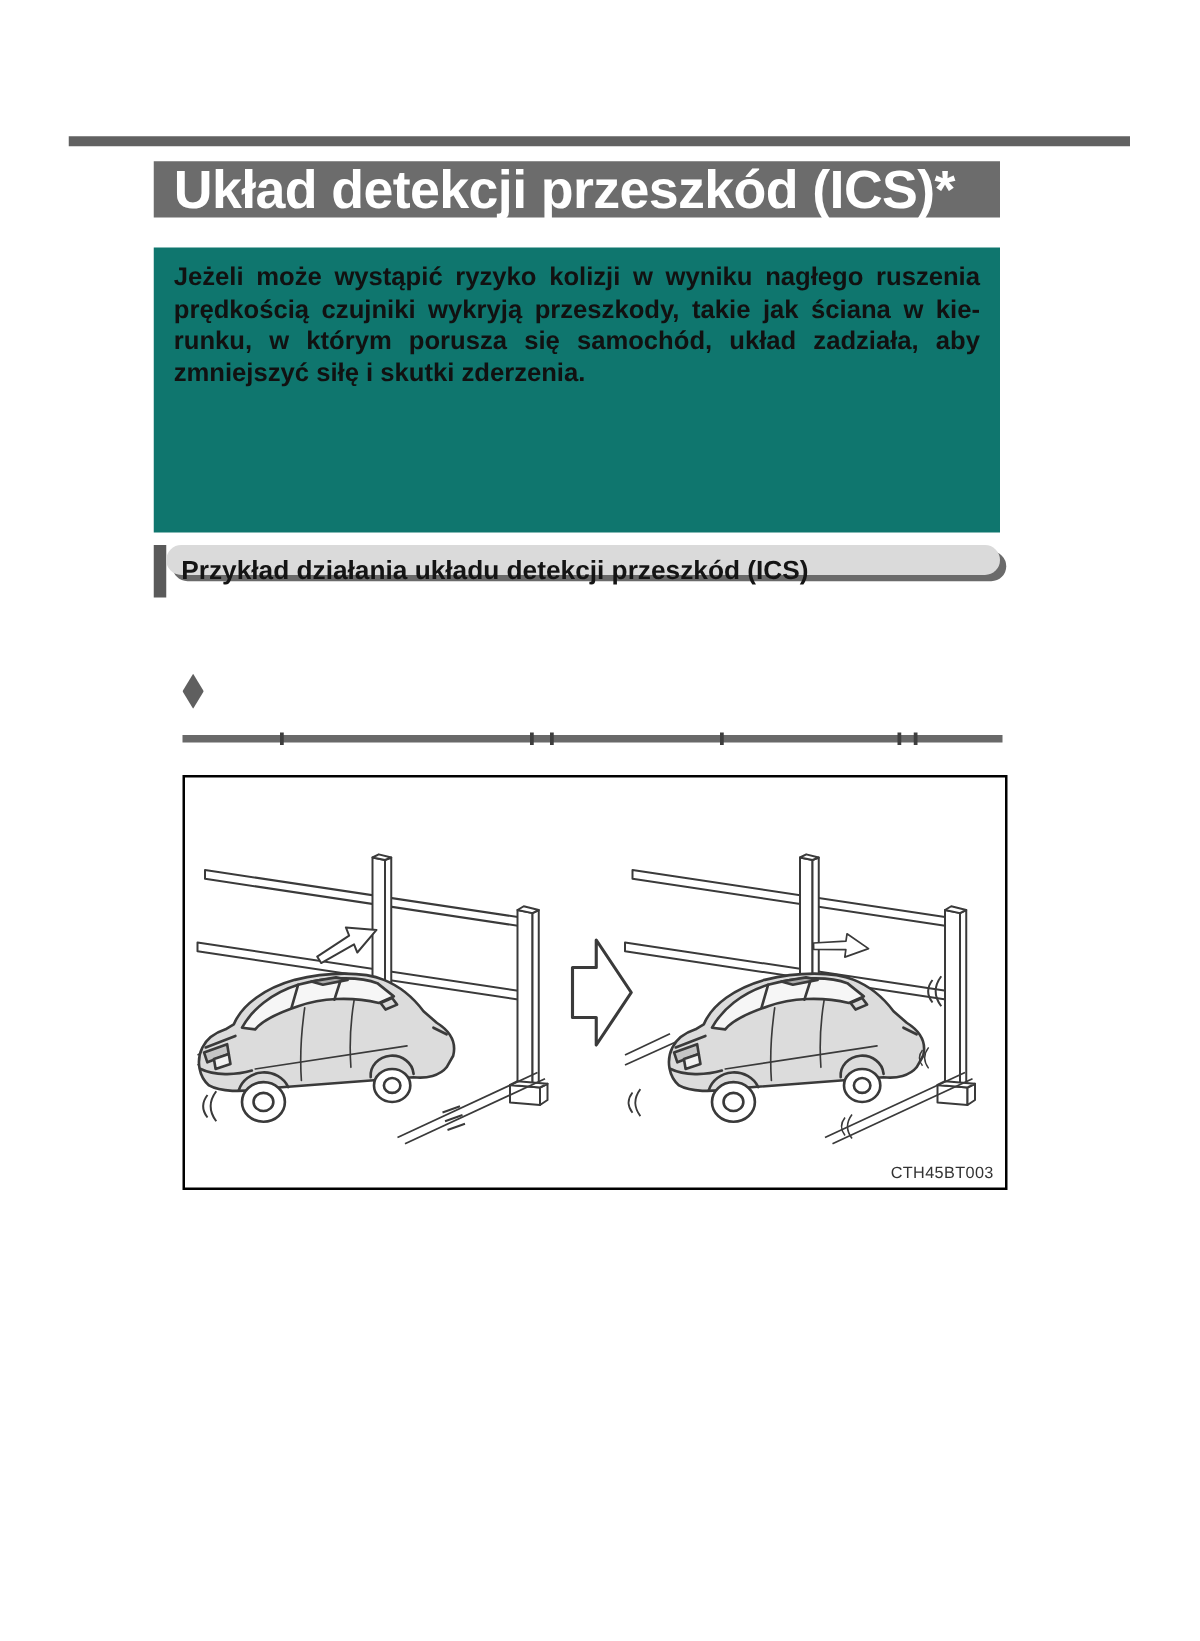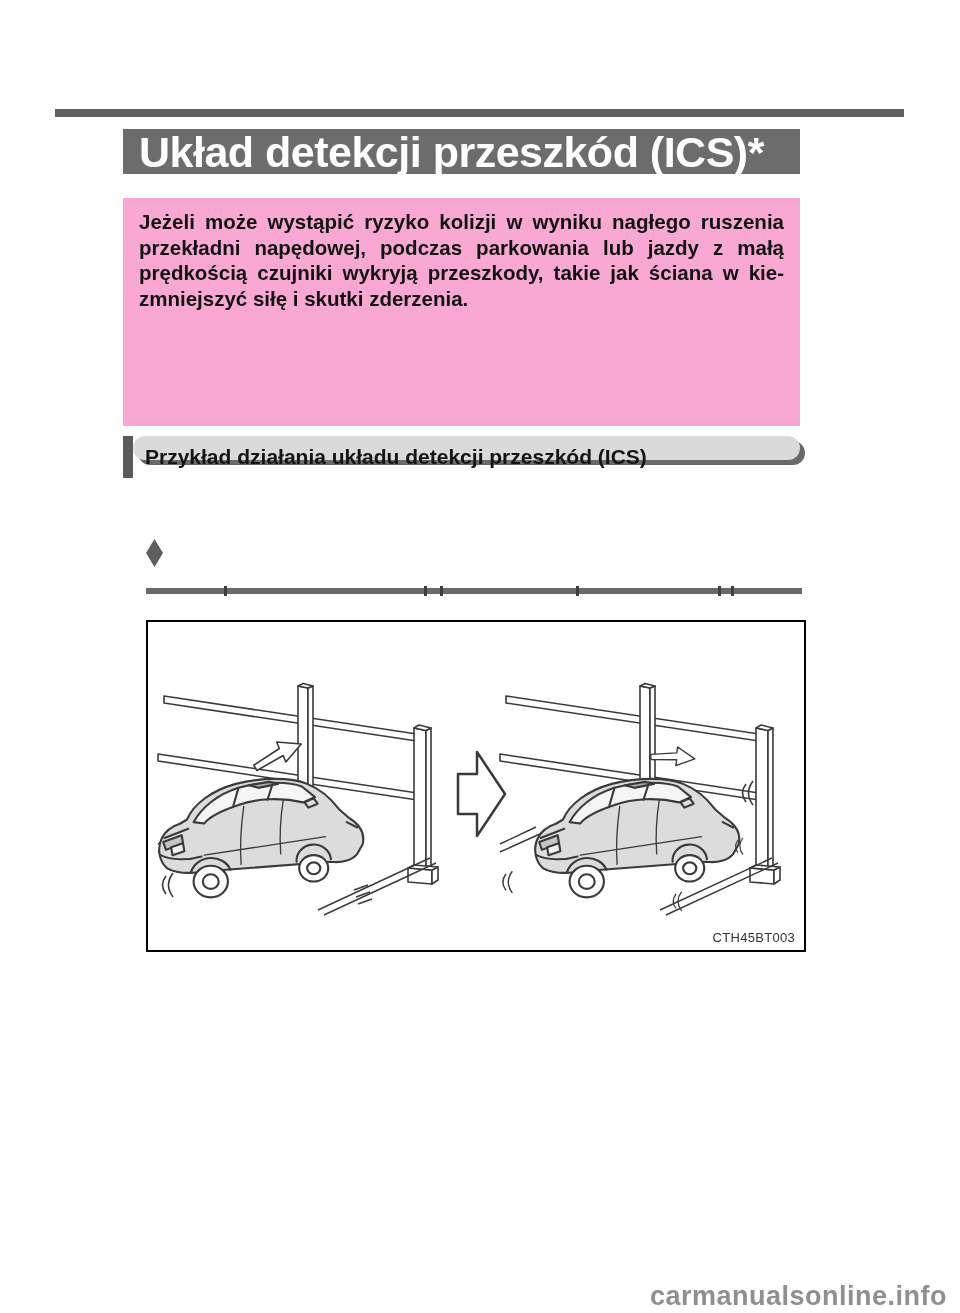--- a/index.html
+++ b/index.html
@@ -4,21 +4,21 @@
 <style>
   html,body{margin:0;padding:0;}
   body{background:#ffffff;font-family:"Liberation Sans", sans-serif;}
   .page{position:relative;width:960px;height:1313px;background:#ffffff;overflow:hidden;}
 
   .top-rule{position:absolute;left:55px;top:109px;width:849px;height:8px;background:#616161;}
 
   .title-bar{position:absolute;left:123px;top:129px;width:677px;height:45px;background:#6c6c6c;}
   .title-bar span{display:block;padding-left:16px;line-height:46px;font-size:43px;font-weight:bold;color:#ffffff;letter-spacing:-0.5px;white-space:nowrap;}
 
-  .intro-box{position:absolute;left:123px;top:198px;width:677px;height:228px;background:#f9a8d4;box-sizing:border-box;padding:11px 16px;}
+  .intro-box{position:absolute;left:123px;top:198px;width:677px;height:228px;background:#0f766e;box-sizing:border-box;padding:11px 16px;}
   .intro-box .jline{font-size:20.5px;font-weight:bold;color:#111;line-height:25.7px;height:25.7px;text-align:justify;text-align-last:justify;white-space:normal;}
   .intro-box .jline.last{text-align:right;text-align-last:left;}
 
   .section-header{position:absolute;left:123px;top:436px;width:677px;height:42px;}
   .section-header .accent{position:absolute;left:0;top:0;width:10px;height:42px;background:#5a5a5a;}
   .section-header .hbox{position:absolute;left:10px;top:0;width:667px;height:24px;background:#dadada;box-shadow:5px 5px 0 0 #6a6a6a;border-radius:21px;}
   .section-header .hbox span{display:block;padding-left:12px;line-height:42px;font-size:21px;font-weight:bold;color:#141414;white-space:nowrap;}
 
   .bullet{position:absolute;left:146px;top:539px;width:17px;height:28px;}
 
@@ -36,22 +36,22 @@
 <div class="page">
 
   <div class="top-rule"></div>
 
   <div class="title-bar">
     <span>Układ detekcji przeszkód (ICS)*</span>
   </div>
 
   <div class="intro-box">
     <div class="jline">Jeżeli może wystąpić ryzyko kolizji w wyniku nagłego ruszenia</div>
-    <div class="jline">przekładni napędowej, podczas parkowania lub jazdy z małą</div>
     <div class="jline">prędkością czujniki wykryją przeszkody, takie jak ściana w kie-</div>
+    <div class="jline">runku, w którym porusza się samochód, układ zadziała, aby</div>
     <div class="jline last">zmniejszyć siłę i skutki zderzenia.</div>
   </div>
 
   <div class="section-header">
     <div class="accent"></div>
     <div class="hbox">
       <span>Przykład działania układu detekcji przeszkód (ICS)</span>
     </div>
   </div>
 
@@ -146,15 +146,14 @@
         <use href="#roofarrow" transform="translate(152,108) rotate(8) scale(0.85)"></use>
         <use href="#spark" transform="translate(246,146)"></use>
         <use href="#spark" transform="translate(6,236) scale(0.9)"></use>
         <use href="#spark" transform="translate(176,256) scale(0.8)"></use>
         <use href="#spark" transform="translate(238,202) scale(0.7)"></use>
       </g>
     </svg>
     <div class="figure-code">CTH45BT003</div>
   </div>
 
-  <div class="watermark">carmanualsonline.info</div>
 
 </div>
 
 </body></html>

